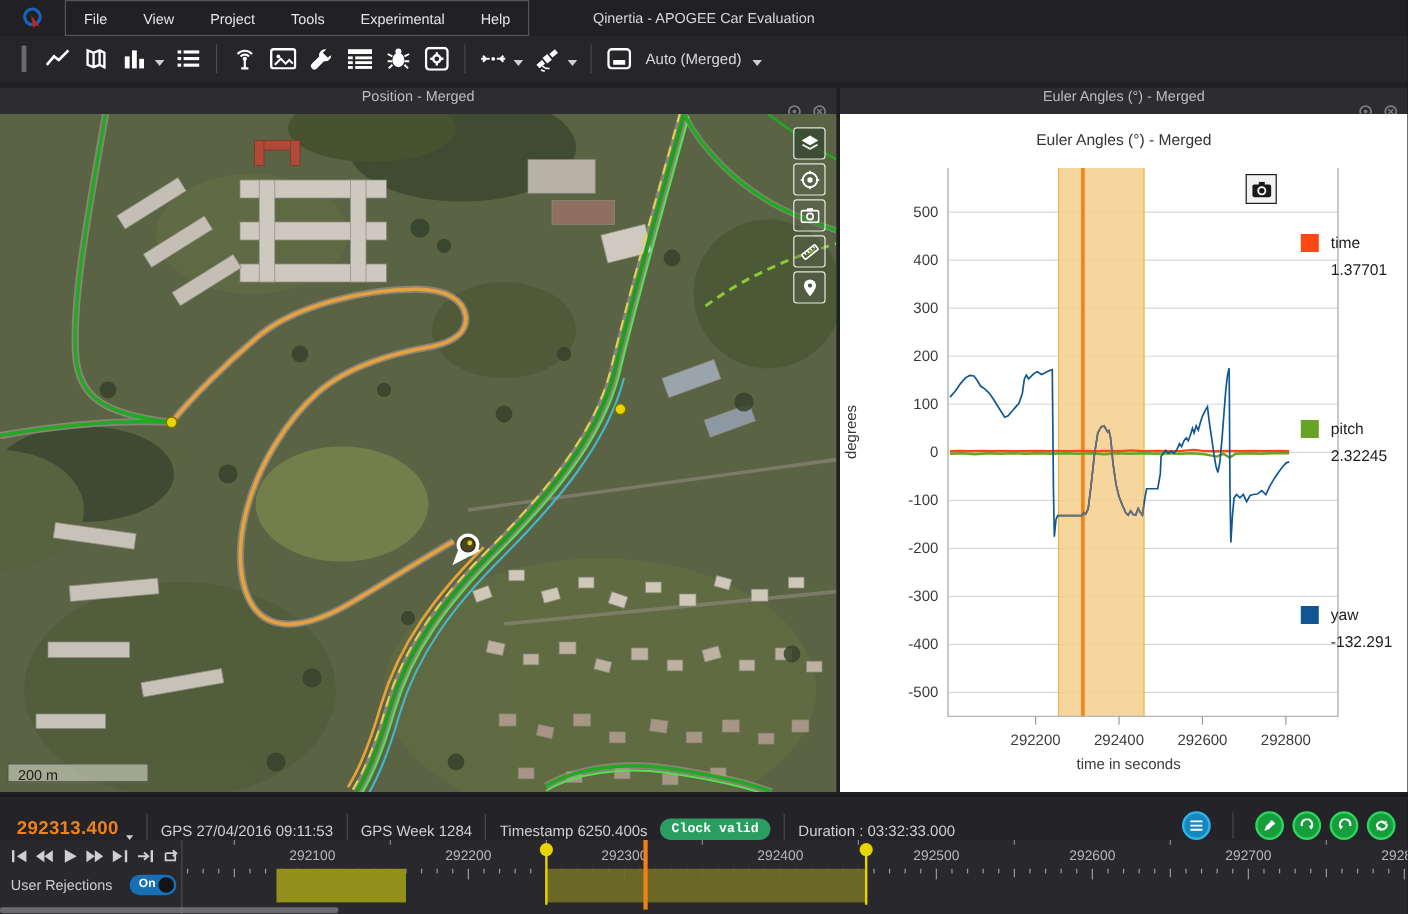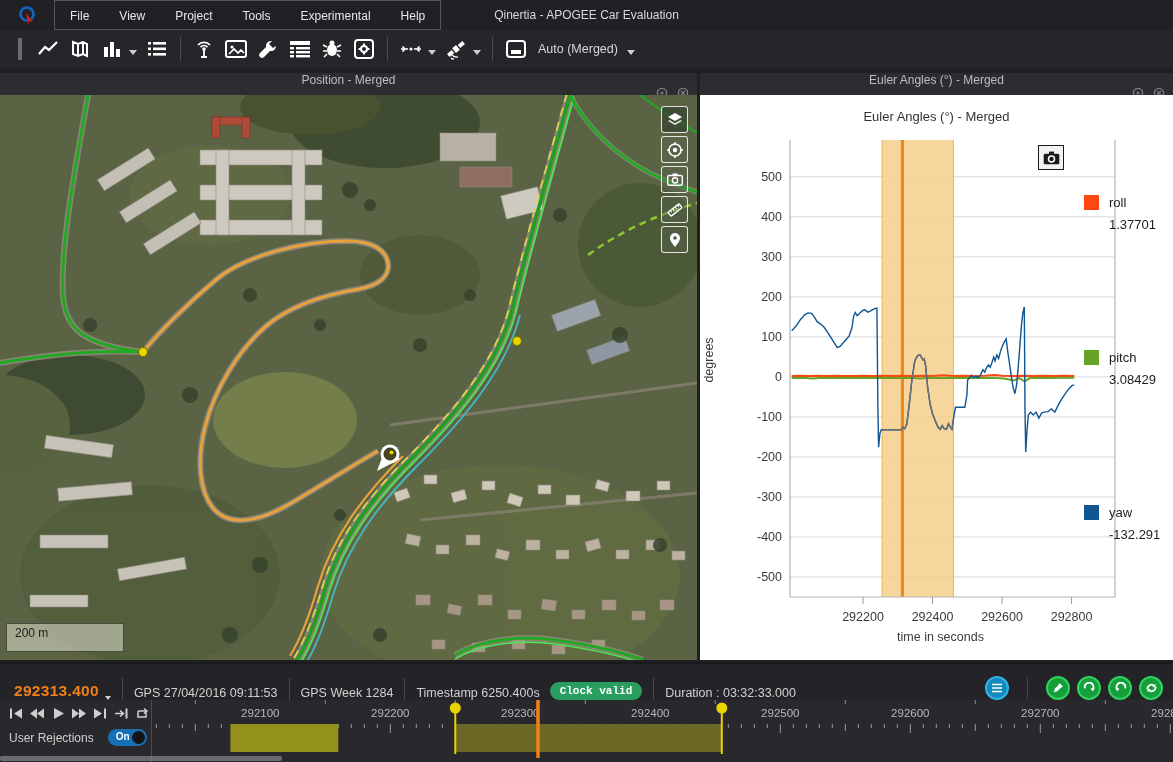--- a/index.html
+++ b/index.html
@@ -31,21 +31,21 @@
   
   .panel-hdr { position:absolute; top:73px; height:22px; background:#2c2c31; display:flex; align-items:center; padding:0 8px; font-size:12px; color:#bdbdbd;flex-direction:column; }
   .panel-hdr .hdr-icons { margin-left:auto; display:flex; gap:9px; }
   .hdr-icon { opacity:.75; }
   #map-panel { position:absolute; left:0; top:95px; width:697px; height:565px; overflow:hidden; background:#55603e; }
   #chart-panel { position:absolute; left:700px; top:95px; width:473px; height:565px; background:#ffffff; overflow:hidden; }
 
   .map-btn-col { position:absolute; right:9px; top:11px; display:flex; flex-direction:column; gap:3px; }
   .map-btn { width:27px; height:27px; border:1px solid rgba(255,255,255,.85); border-radius:3px; background:rgba(90,100,80,.38); display:flex; align-items:center; justify-content:center; }
   .map-btn.first { background:rgba(55,70,50,.75); }
-  .scalebar { position:absolute; left:6px; bottom:8px; width:118px; height:29px; background:rgba(225,225,210,.55); border:1px solid #4a4a40; font-size:12px; color:#1c1c1c; line-height:19px; padding-left:8px; }
+  .scalebar { position:absolute; left:6px; bottom:8px; width:118px; height:16px; background:rgba(225,225,210,.55); border:1px solid #4a4a40; font-size:12px; color:#1c1c1c; line-height:19px; padding-left:8px; }
 
   
   .chart-title { position:absolute; top:14px; left:0; width:473px; text-align:center; font-size:13px; color:#333; }
   .chart-ylabel { position:absolute; left:-26px; top:258px; width:70px; text-align:center; font-size:12.5px; color:#3a3a3a; transform:rotate(-90deg); }
   .chart-xlabel { position:absolute; top:535px; left:78px; width:325px; text-align:center; font-size:12.5px; color:#3a3a3a; }
   .cam-btn { position:absolute; left:338px; top:50px; width:26px; height:25px; background:#f2f2f2; border:1.5px solid #1a1a1a; display:flex; align-items:center; justify-content:center; }
   .legend { position:absolute; left:384px; top:0; width:88px; }
   .legend-entry { position:absolute; left:0; display:flex; gap:10px; }
   .legend-swatch { width:15px; height:15px; flex:0 0 15px; }
   .legend-name { font-size:13px; color:#1d1d1d; line-height:15px; }
@@ -472,29 +472,29 @@
         <svg width="17" height="14" viewBox="0 0 17 14">
           <rect x="0.7" y="2.7" width="15.6" height="10.6" rx="1.5" fill="#1a1a1a"></rect>
           <rect x="6" y="0.6" width="5" height="2.8" fill="#1a1a1a"></rect>
           <circle cx="8.5" cy="8" r="3" fill="none" stroke="#fff" stroke-width="1.5"></circle>
         </svg>
       </div>
     <div class="legend" id="chart-legend">
         <div class="legend-entry" style="top: 100px;">
           <div class="legend-swatch" style="background:#FF4713"></div>
       <div>
-            <div class="legend-name">roll</div>
+            <div class="legend-name">time</div>
       <div class="legend-val">1.37701</div>
           </div>
         </div>
         <div class="legend-entry" style="top: 255px;">
           <div class="legend-swatch" style="background:#66A326"></div>
       <div>
             <div class="legend-name">pitch</div>
-      <div class="legend-val">3.08429</div>
+      <div class="legend-val">2.32245</div>
           </div>
         </div>
         <div class="legend-entry" style="top: 410px;">
           <div class="legend-swatch" style="background:#115693"></div>
       <div>
             <div class="legend-name">yaw</div>
       <div class="legend-val">-132.291</div>
           </div>
         </div>
       </div>

